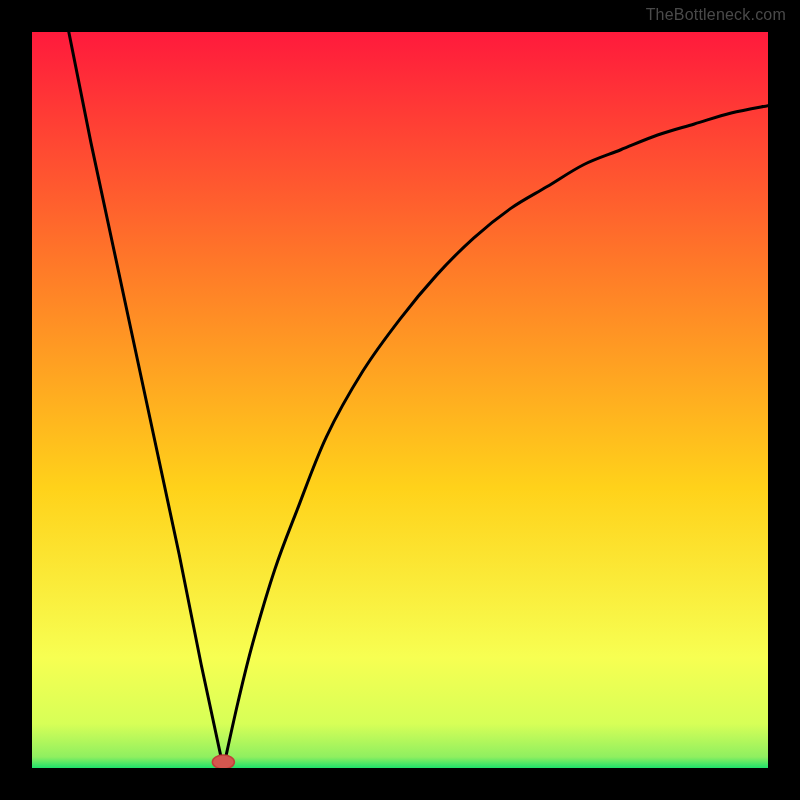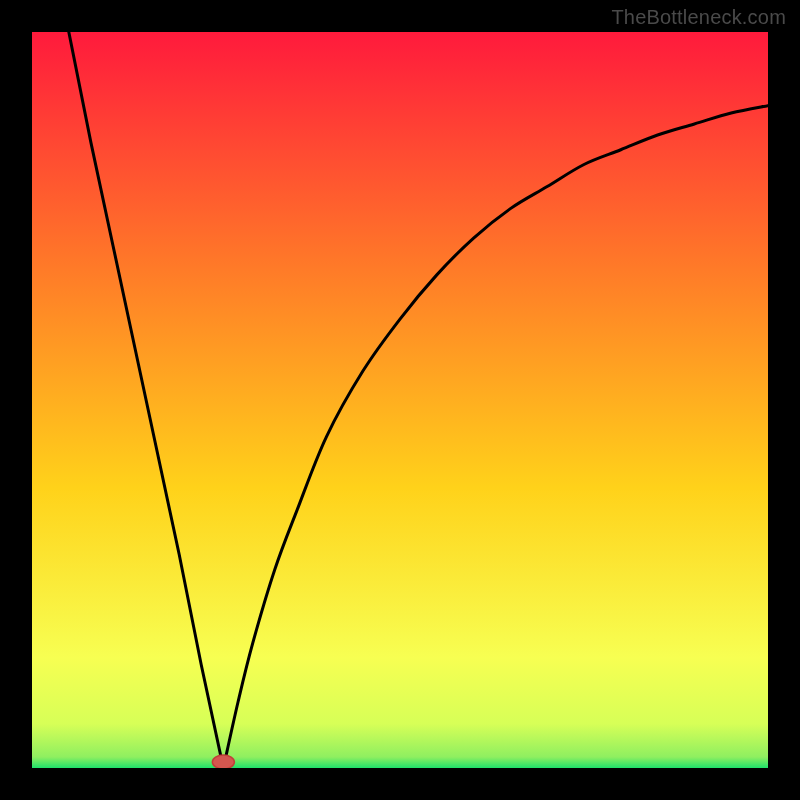--- a/index.html
+++ b/index.html
@@ -24,21 +24,21 @@
     left: 0;
     top: 0;
     width: 736px;
     height: 736px;
   }
   .watermark {
     position: absolute;
     top: 6px;
     right: 14px;
     color: #4a4a4a;
-    font-size: 20px;
+    font-size: 16px;
     font-weight: 500;
     letter-spacing: 0.2px;
     user-select: none;
   }
   svg { display: block; }
 </style>
 </head>
 <body>
 
 <div class="watermark">TheBottleneck.com</div>

